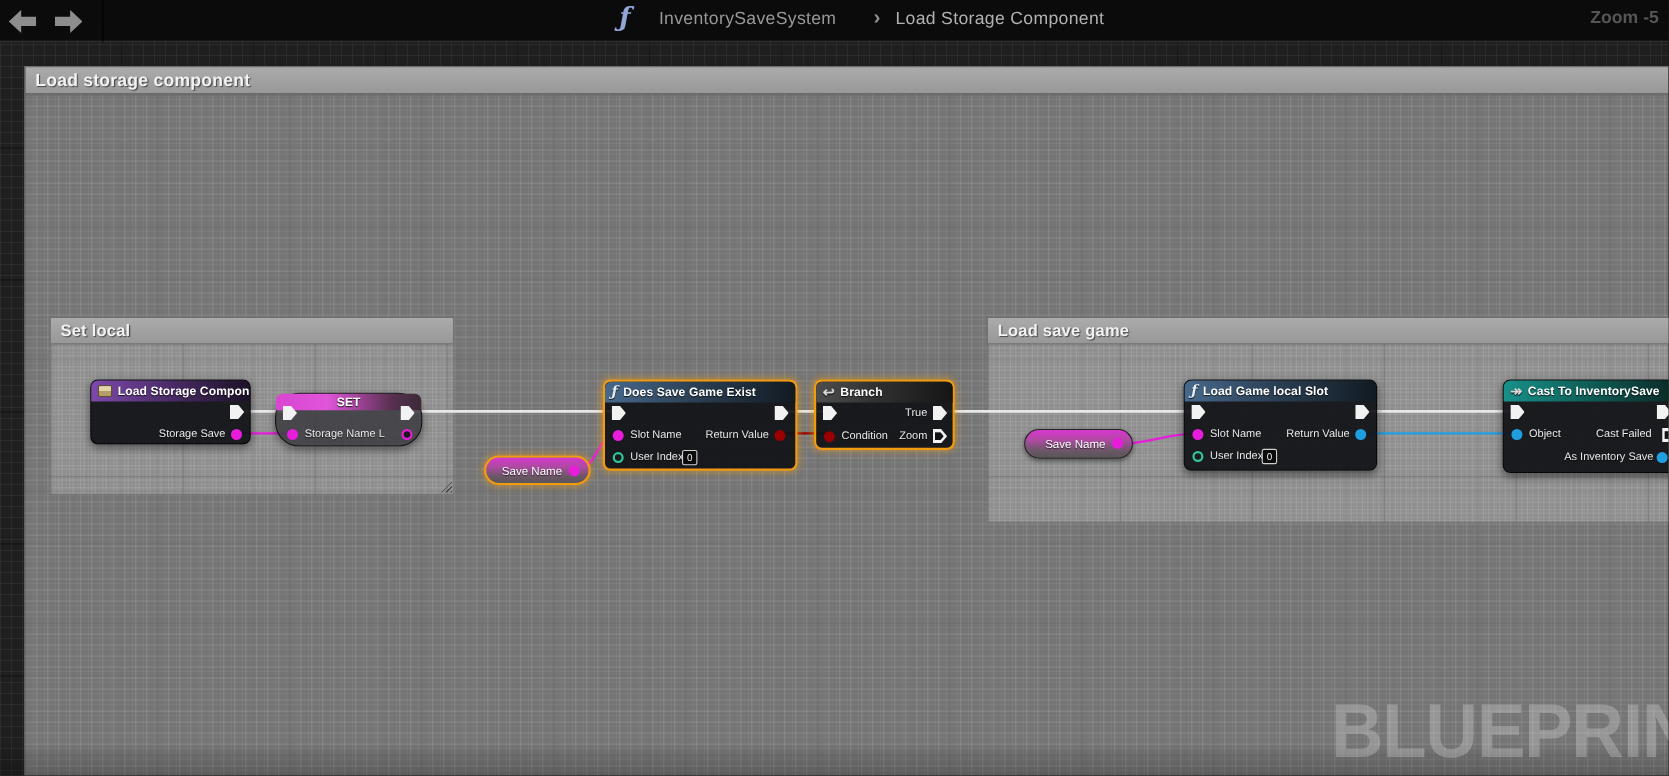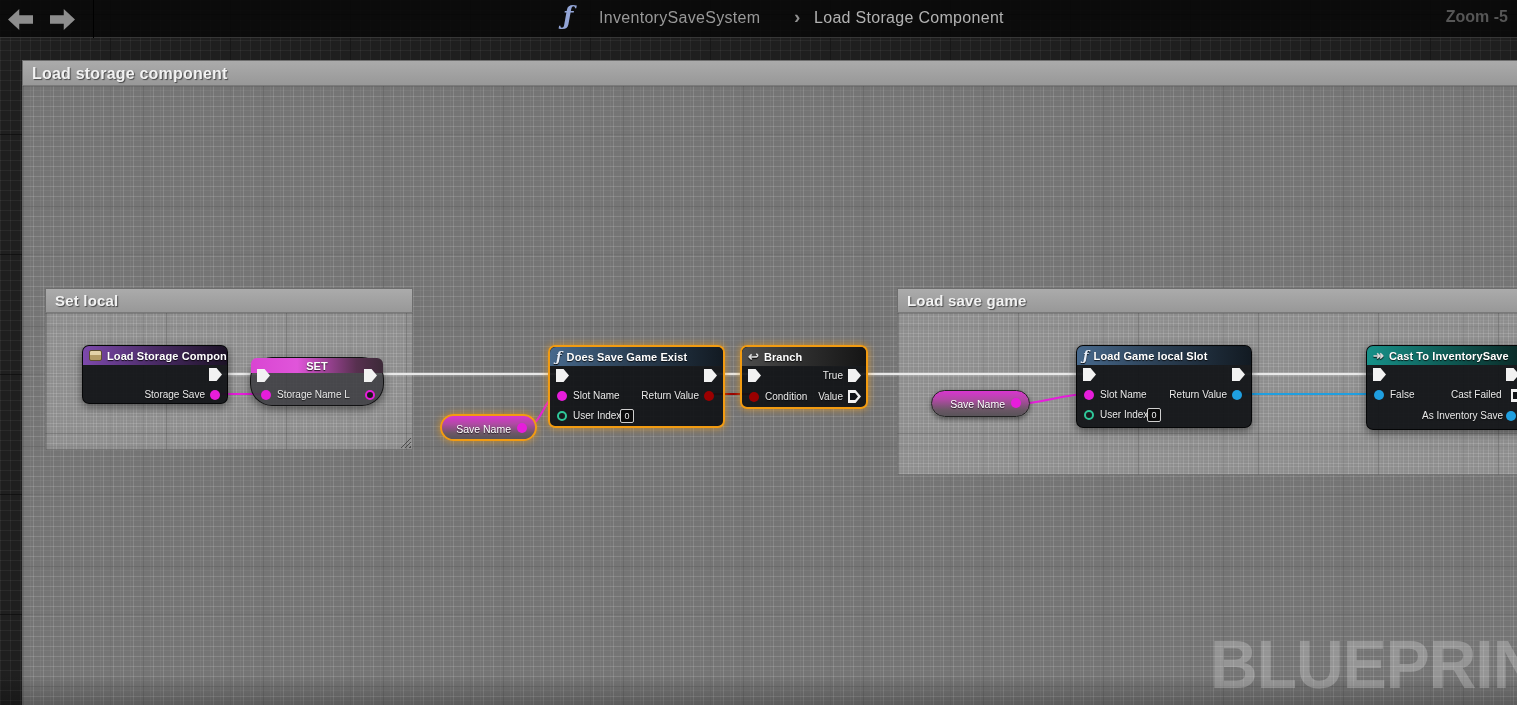--- a/index.html
+++ b/index.html
@@ -216,21 +216,21 @@
       </div>
       <span class="exec-pin" style="left:6px; top:22px;">
           <span class="exec-fill"></span>
         </span>
       <span class="data-pin pin-filled-bool" style="left:7px; top:45px;"></span>
       <span class="pin-label" style="left:23px; top:43px;">Condition</span>
       <span class="pin-label" style="right:23px; top:22px;">True</span>
       <span class="exec-pin" style="right:5px; top:22px;">
           <span class="exec-fill"></span>
         </span>
-      <span class="pin-label" style="right:23px; top:43px;">Value</span>
+      <span class="pin-label" style="right:23px; top:43px;">Zoom</span>
       <span class="exec-pin exec-hollow" style="right:5px; top:43px;">
           <span class="exec-fill"></span>
         </span>
     </div>
 
     <div class="capsule" style="left:931px; top:390px; width:99px;">
       <span class="capsule-label">Save Name</span>
       <span class="data-pin pin-filled-string" style="right:8px; top:7px;"></span>
     </div>
 
@@ -259,21 +259,21 @@
         <span class="hdr-glyph-icon">↠</span>
         <span class="node-title">Cast To InventorySave</span>
       </div>
       <span class="exec-pin" style="left:6px; top:22px;">
           <span class="exec-fill"></span>
         </span>
       <span class="exec-pin" style="left:139px; top:22px;">
           <span class="exec-fill"></span>
         </span>
       <span class="data-pin pin-filled-object" style="left:7px; top:44px;"></span>
-      <span class="pin-label" style="left:23px; top:42px;">False</span>
+      <span class="pin-label" style="left:23px; top:42px;">Object</span>
       <span class="pin-label" style="left:84px; top:42px;">Cast Failed</span>
       <span class="exec-pin exec-hollow" style="left:144px; top:43px;">
           <span class="exec-fill"></span>
         </span>
       <span class="pin-label" style="left:55px; top:63px;">As Inventory Save</span>
       <span class="data-pin pin-filled-object" style="left:139px; top:65px;"></span>
     </div>
 
   </div>
 

